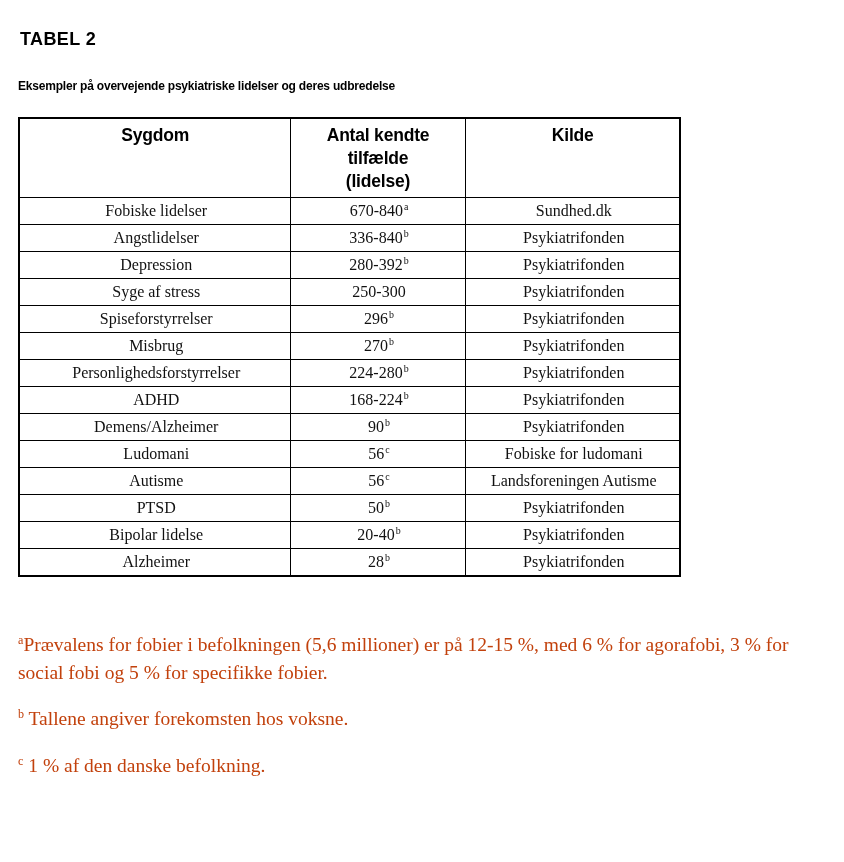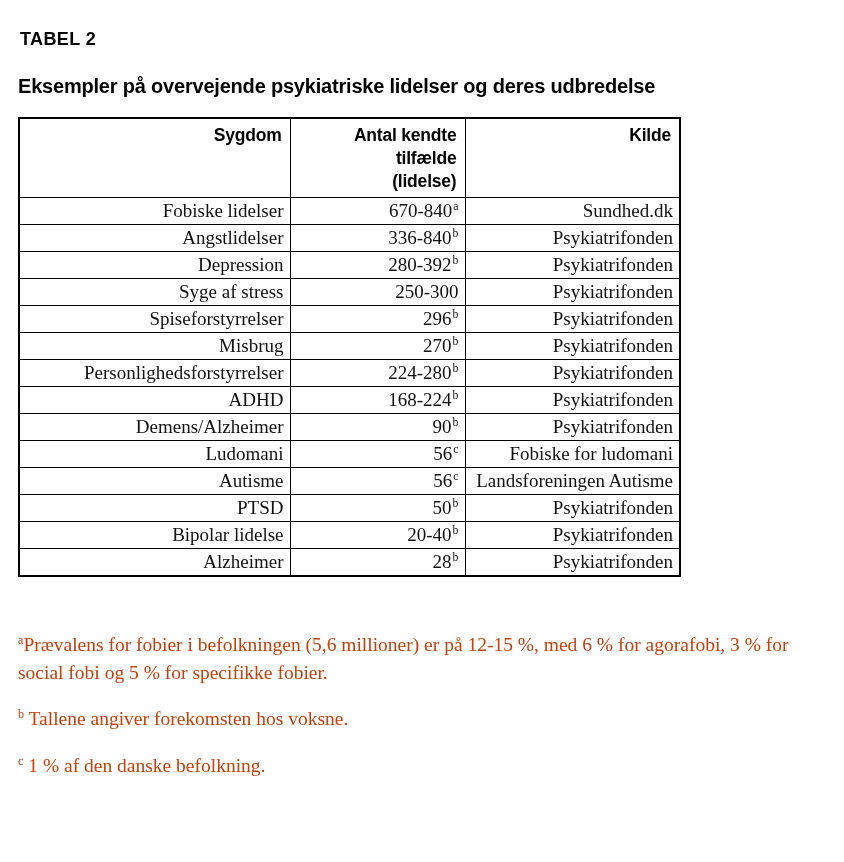--- a/index.html
+++ b/index.html
@@ -19,55 +19,55 @@
     font-weight: bold;
     font-size: 18px;
     line-height: 18px;
     letter-spacing: 0.4px;
     color: #000;
     margin: 30px 0 0 2px;
   }
   h2.page-title {
     font-family: "Liberation Sans", sans-serif;
     font-weight: bold;
-    font-size: 20px;
+    font-size: 12px;
     line-height: 22px;
     letter-spacing: -0.2px;
     color: #000;
     margin: 27px 0 0 0;
   }
 
   table.prevalence {
     border-collapse: collapse;
     table-layout: fixed;
     width: 661px;
     margin-top: 20px;
     border: 2px solid #000;
   }
   col.c1 { width: 271px; }
   col.c2 { width: 175px; }
   col.c3 { width: 215px; }
 
-  th, td { border: 1.5px solid #000; text-align: right; vertical-align: top; }
+  th, td { border: 1.5px solid #000; text-align: center; vertical-align: top; }
 
   th {
     font-family: "Liberation Sans", sans-serif;
     font-weight: bold;
     font-size: 17.5px;
     line-height: 23px;
     letter-spacing: -0.2px;
     color: #000;
     padding: 5px 8px 4px 9px;
     height: 76px;
     box-sizing: border-box;
   }
   th .hdr-narrow { display: inline-block; max-width: 118px; }
 
   td {
-    font-size: 19px;
+    font-size: 16px;
     line-height: 24px;
     padding: 1px 6px 1px 9px;
     color: #111;
   }
 
   sup.note {
     font-size: 62%;
     vertical-align: super;
     line-height: 0;
     margin-left: 1px;

